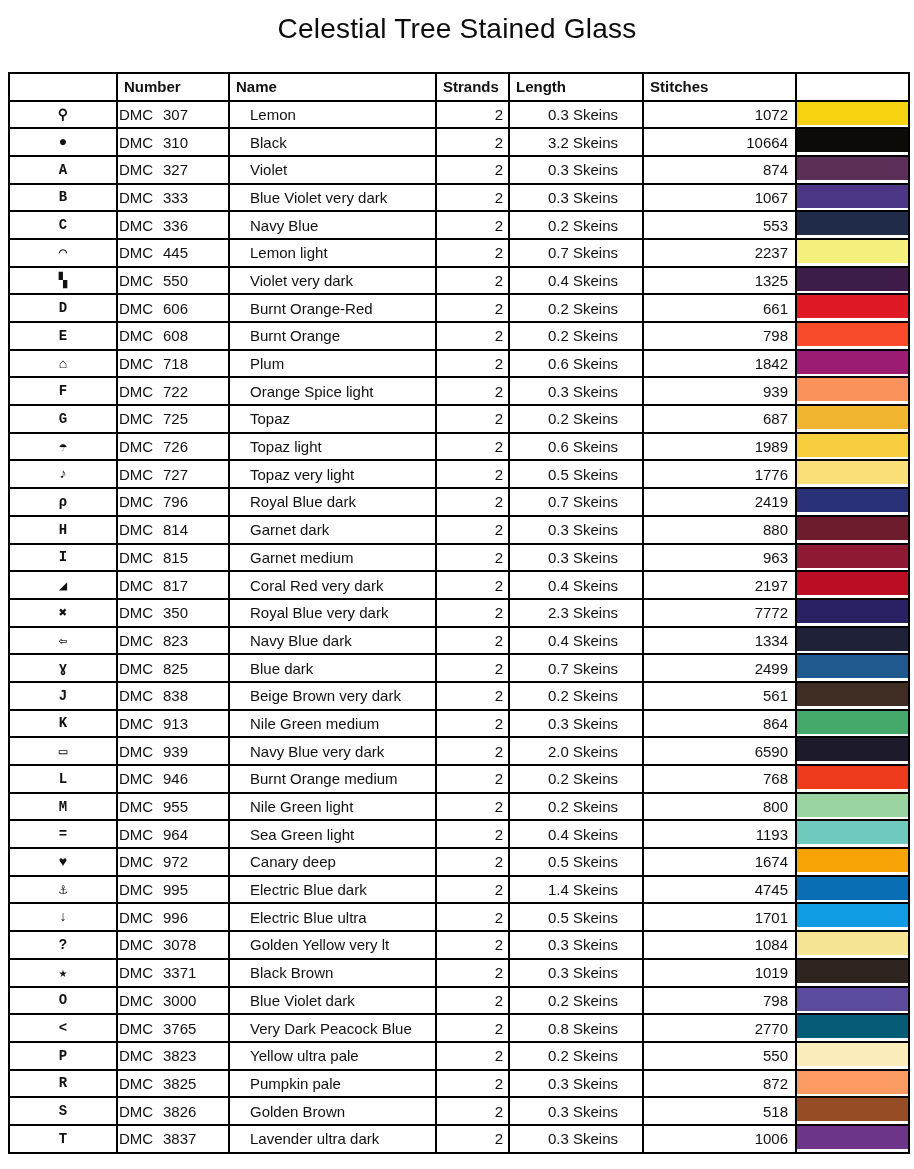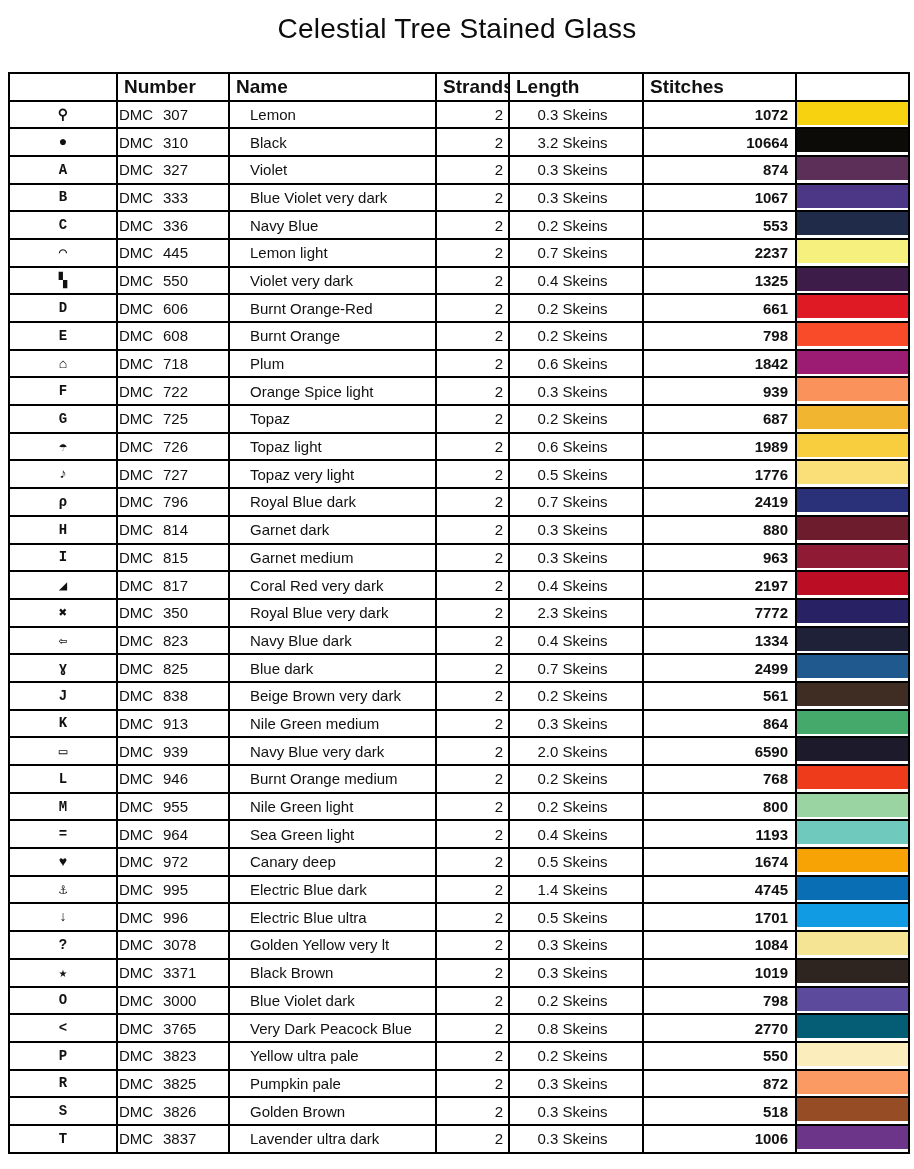--- a/index.html
+++ b/index.html
@@ -15,34 +15,34 @@
   table.key{
     position:absolute;left:8px;top:72px;width:900px;
     border-collapse:collapse;table-layout:fixed;
   }
   .key th,.key td{
     border:2px solid #000;overflow:hidden;white-space:nowrap;
     font-size:15px;padding:0;
   }
   .key tr{height:27.7px;}
   .key thead tr{height:27.5px;}
-  .key th{text-align:left;font-weight:700;padding-left:6px;font-size:19px;}
+  .key th{text-align:left;font-weight:700;padding-left:6px;font-size:15px;}
   col.c-sym{width:108px;} col.c-num{width:112px;} col.c-nam{width:207px;}
   col.c-str{width:73px;}  col.c-len{width:134px;} col.c-sti{width:153px;}
   col.c-col{width:113px;}
   td.sym{
     text-align:center;font-family:"Liberation Mono","DejaVu Sans Mono",monospace;
     font-weight:700;font-size:14px;
   }
   td.num{padding-left:1px;}
   td.num .brand{display:inline-block;width:44px;}
   td.nam{padding-left:20px;}
   td.str{text-align:right;padding-right:5px;}
-  td.len{text-align:center;padding-right:7px;}
-  td.sti{text-align:right;padding-right:7px;font-weight:bold;}
+  td.len{text-align:right;padding-right:24px;}
+  td.sti{text-align:right;padding-right:7px;}
   td.colcell{padding:0;vertical-align:top;}
   .swatch{width:100%;height:23px;}
 </style>
 </head>
 <body>
 
 <h1 class="page-title">Celestial Tree Stained Glass</h1>
 
 <table class="key">
   <colgroup>

